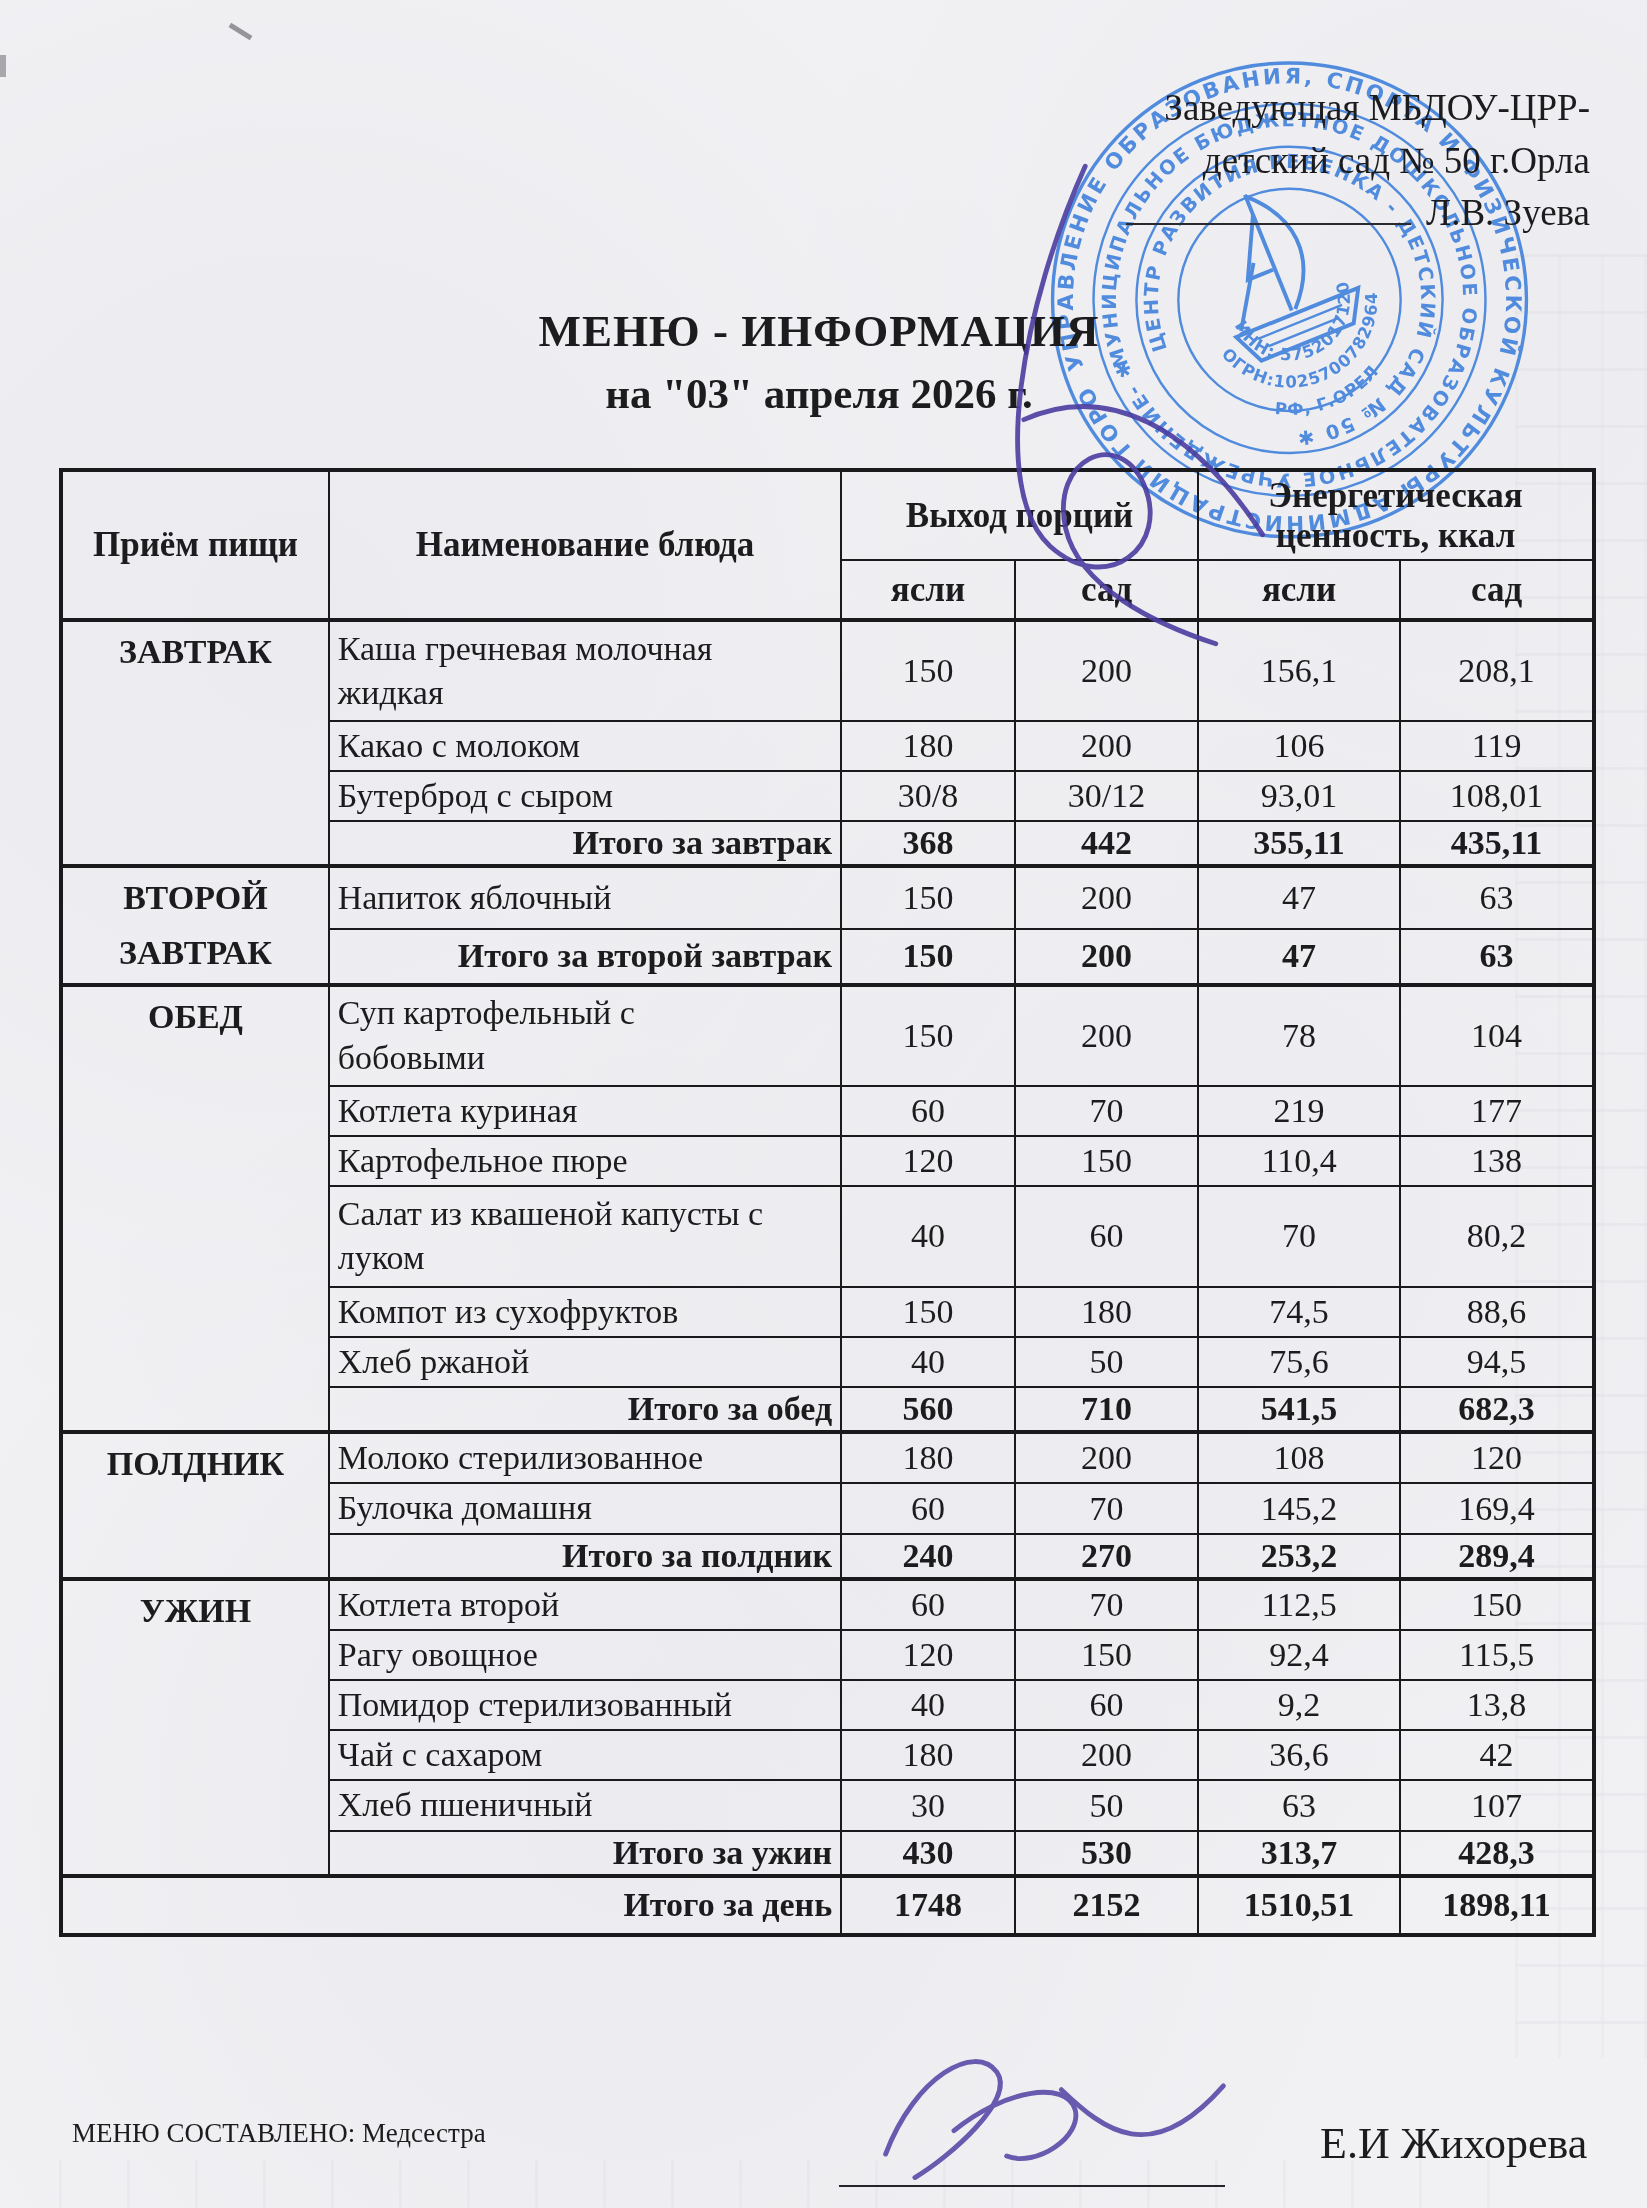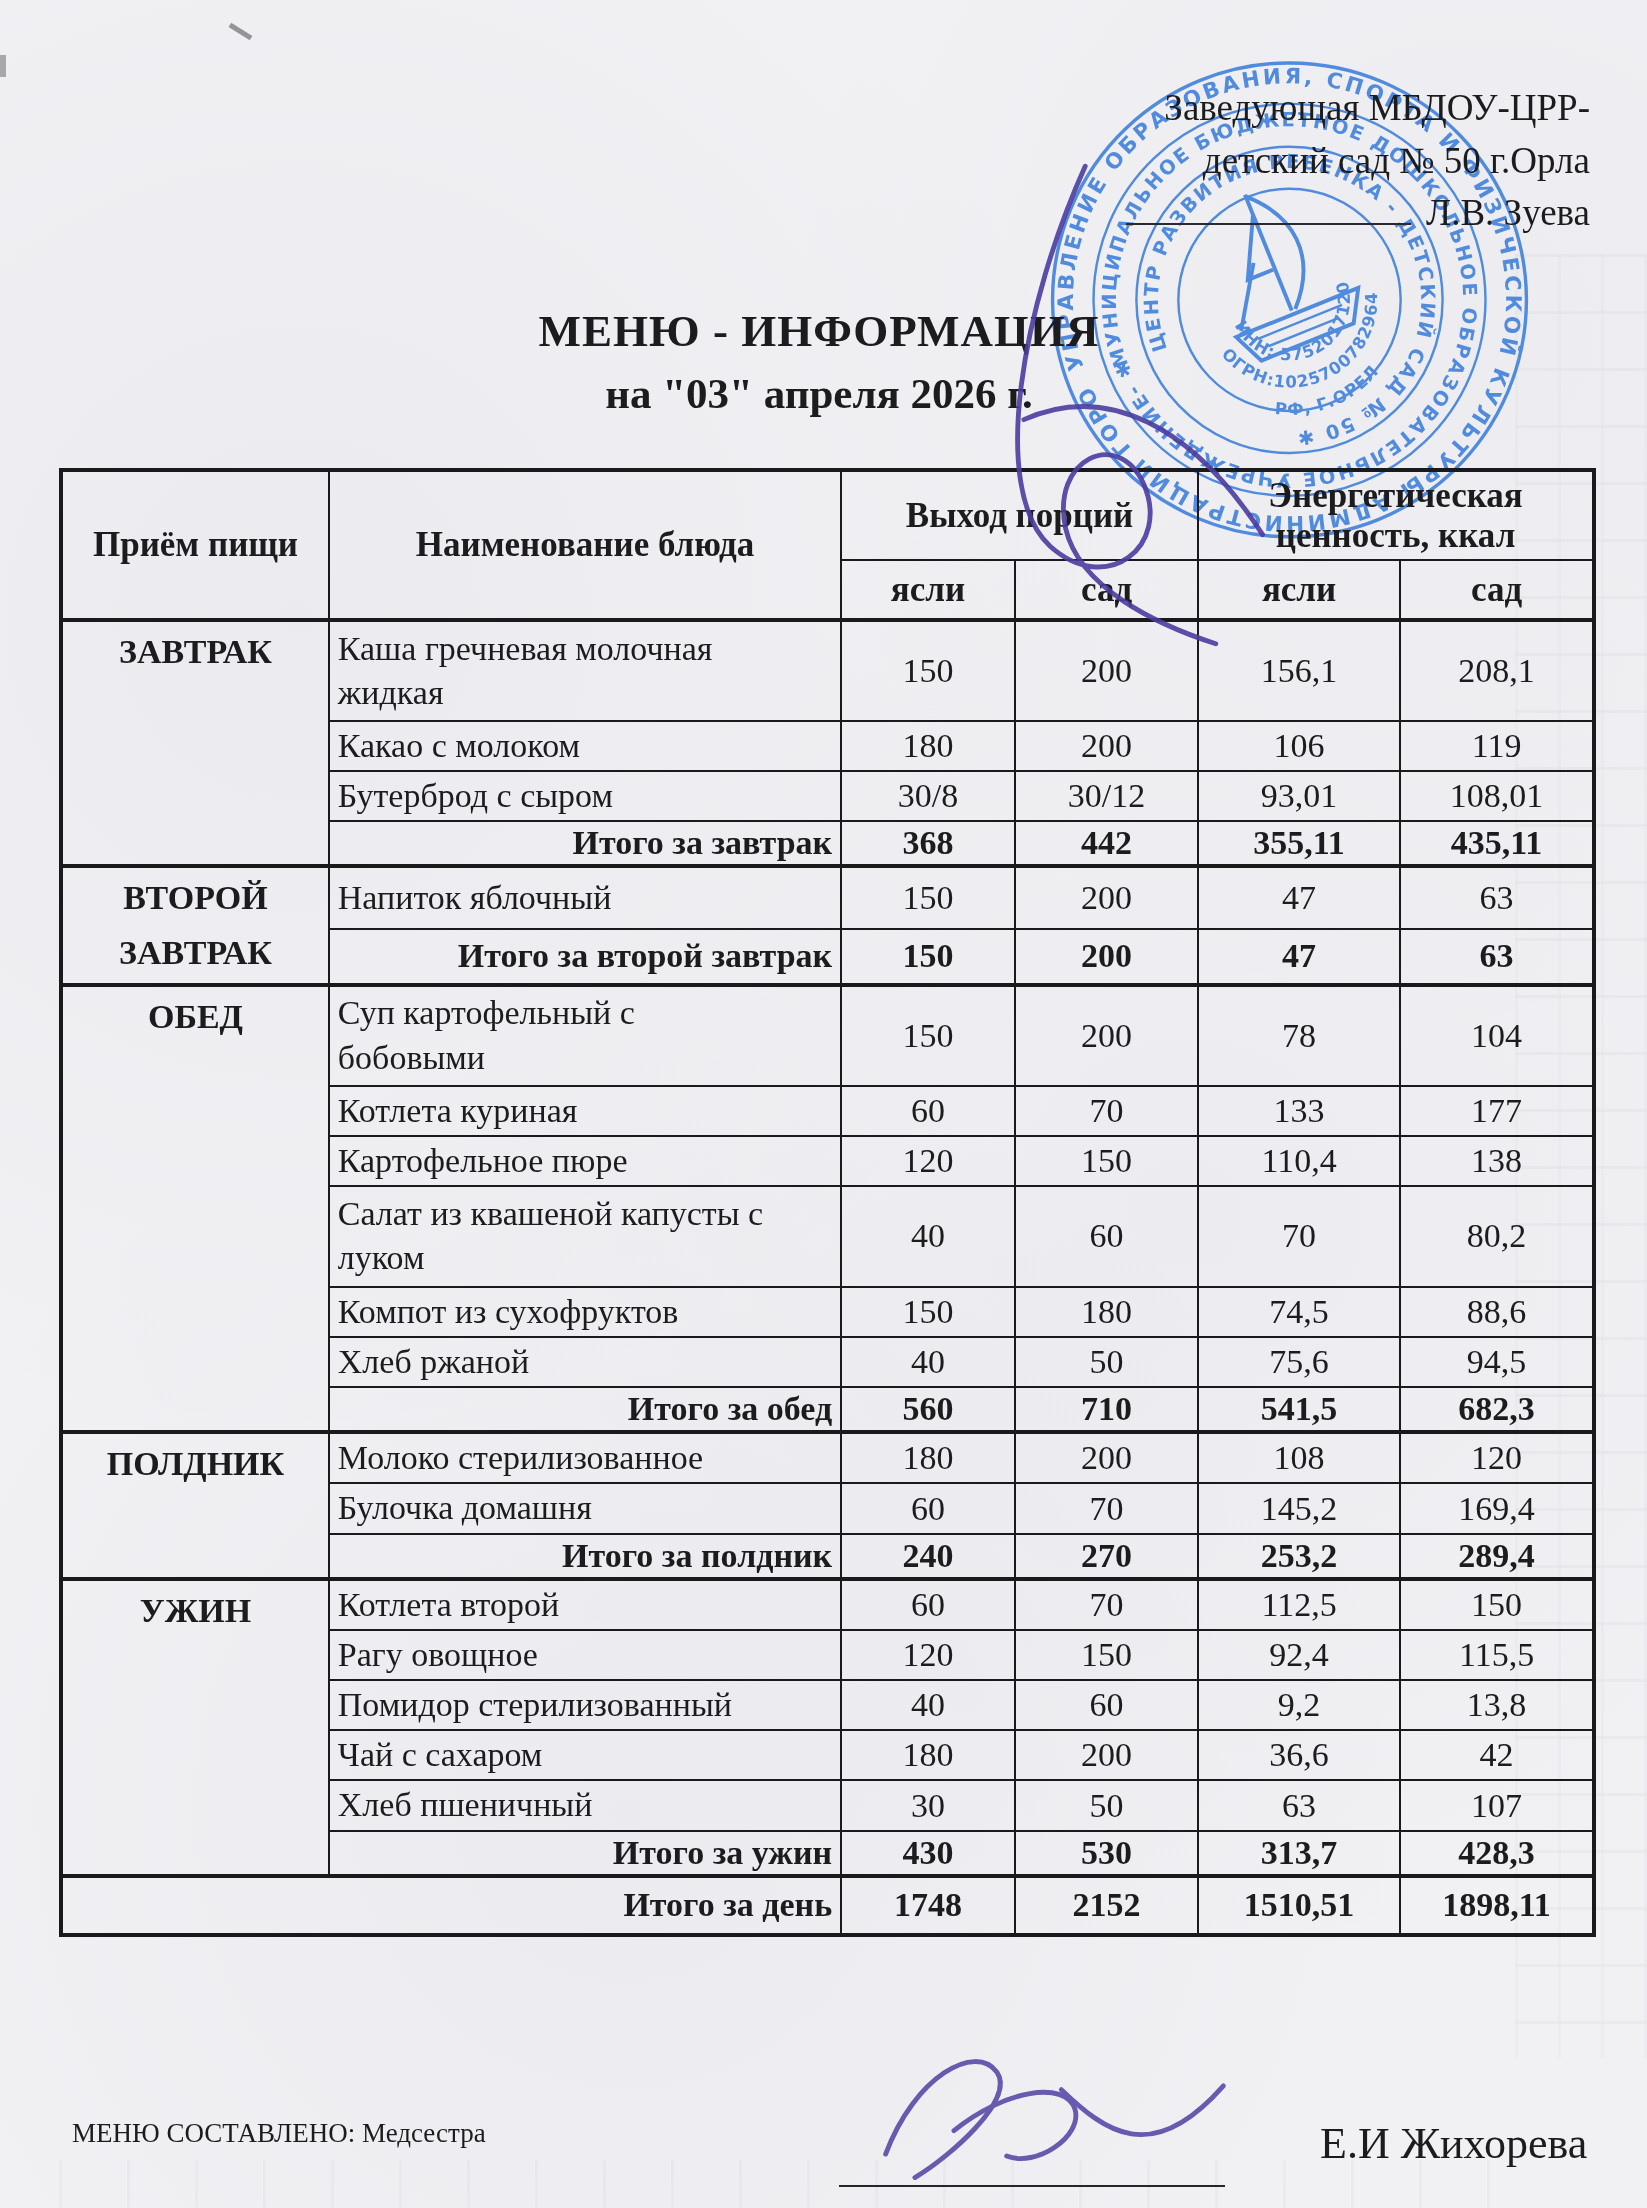--- a/index.html
+++ b/index.html
@@ -207,21 +207,21 @@
 бобовыми</td>
           <td class="val">150</td>
           <td class="val">200</td>
           <td class="val">78</td>
           <td class="val">104</td>
         </tr>
         <tr class="">
           <td class="dish">Котлета куриная</td>
           <td class="val">60</td>
           <td class="val">70</td>
-          <td class="val">133</td>
+          <td class="val">219</td>
           <td class="val">177</td>
         </tr>
         <tr class="">
           <td class="dish">Картофельное пюре</td>
           <td class="val">120</td>
           <td class="val">150</td>
           <td class="val">110,4</td>
           <td class="val">138</td>
         </tr>
         <tr class="tall">

